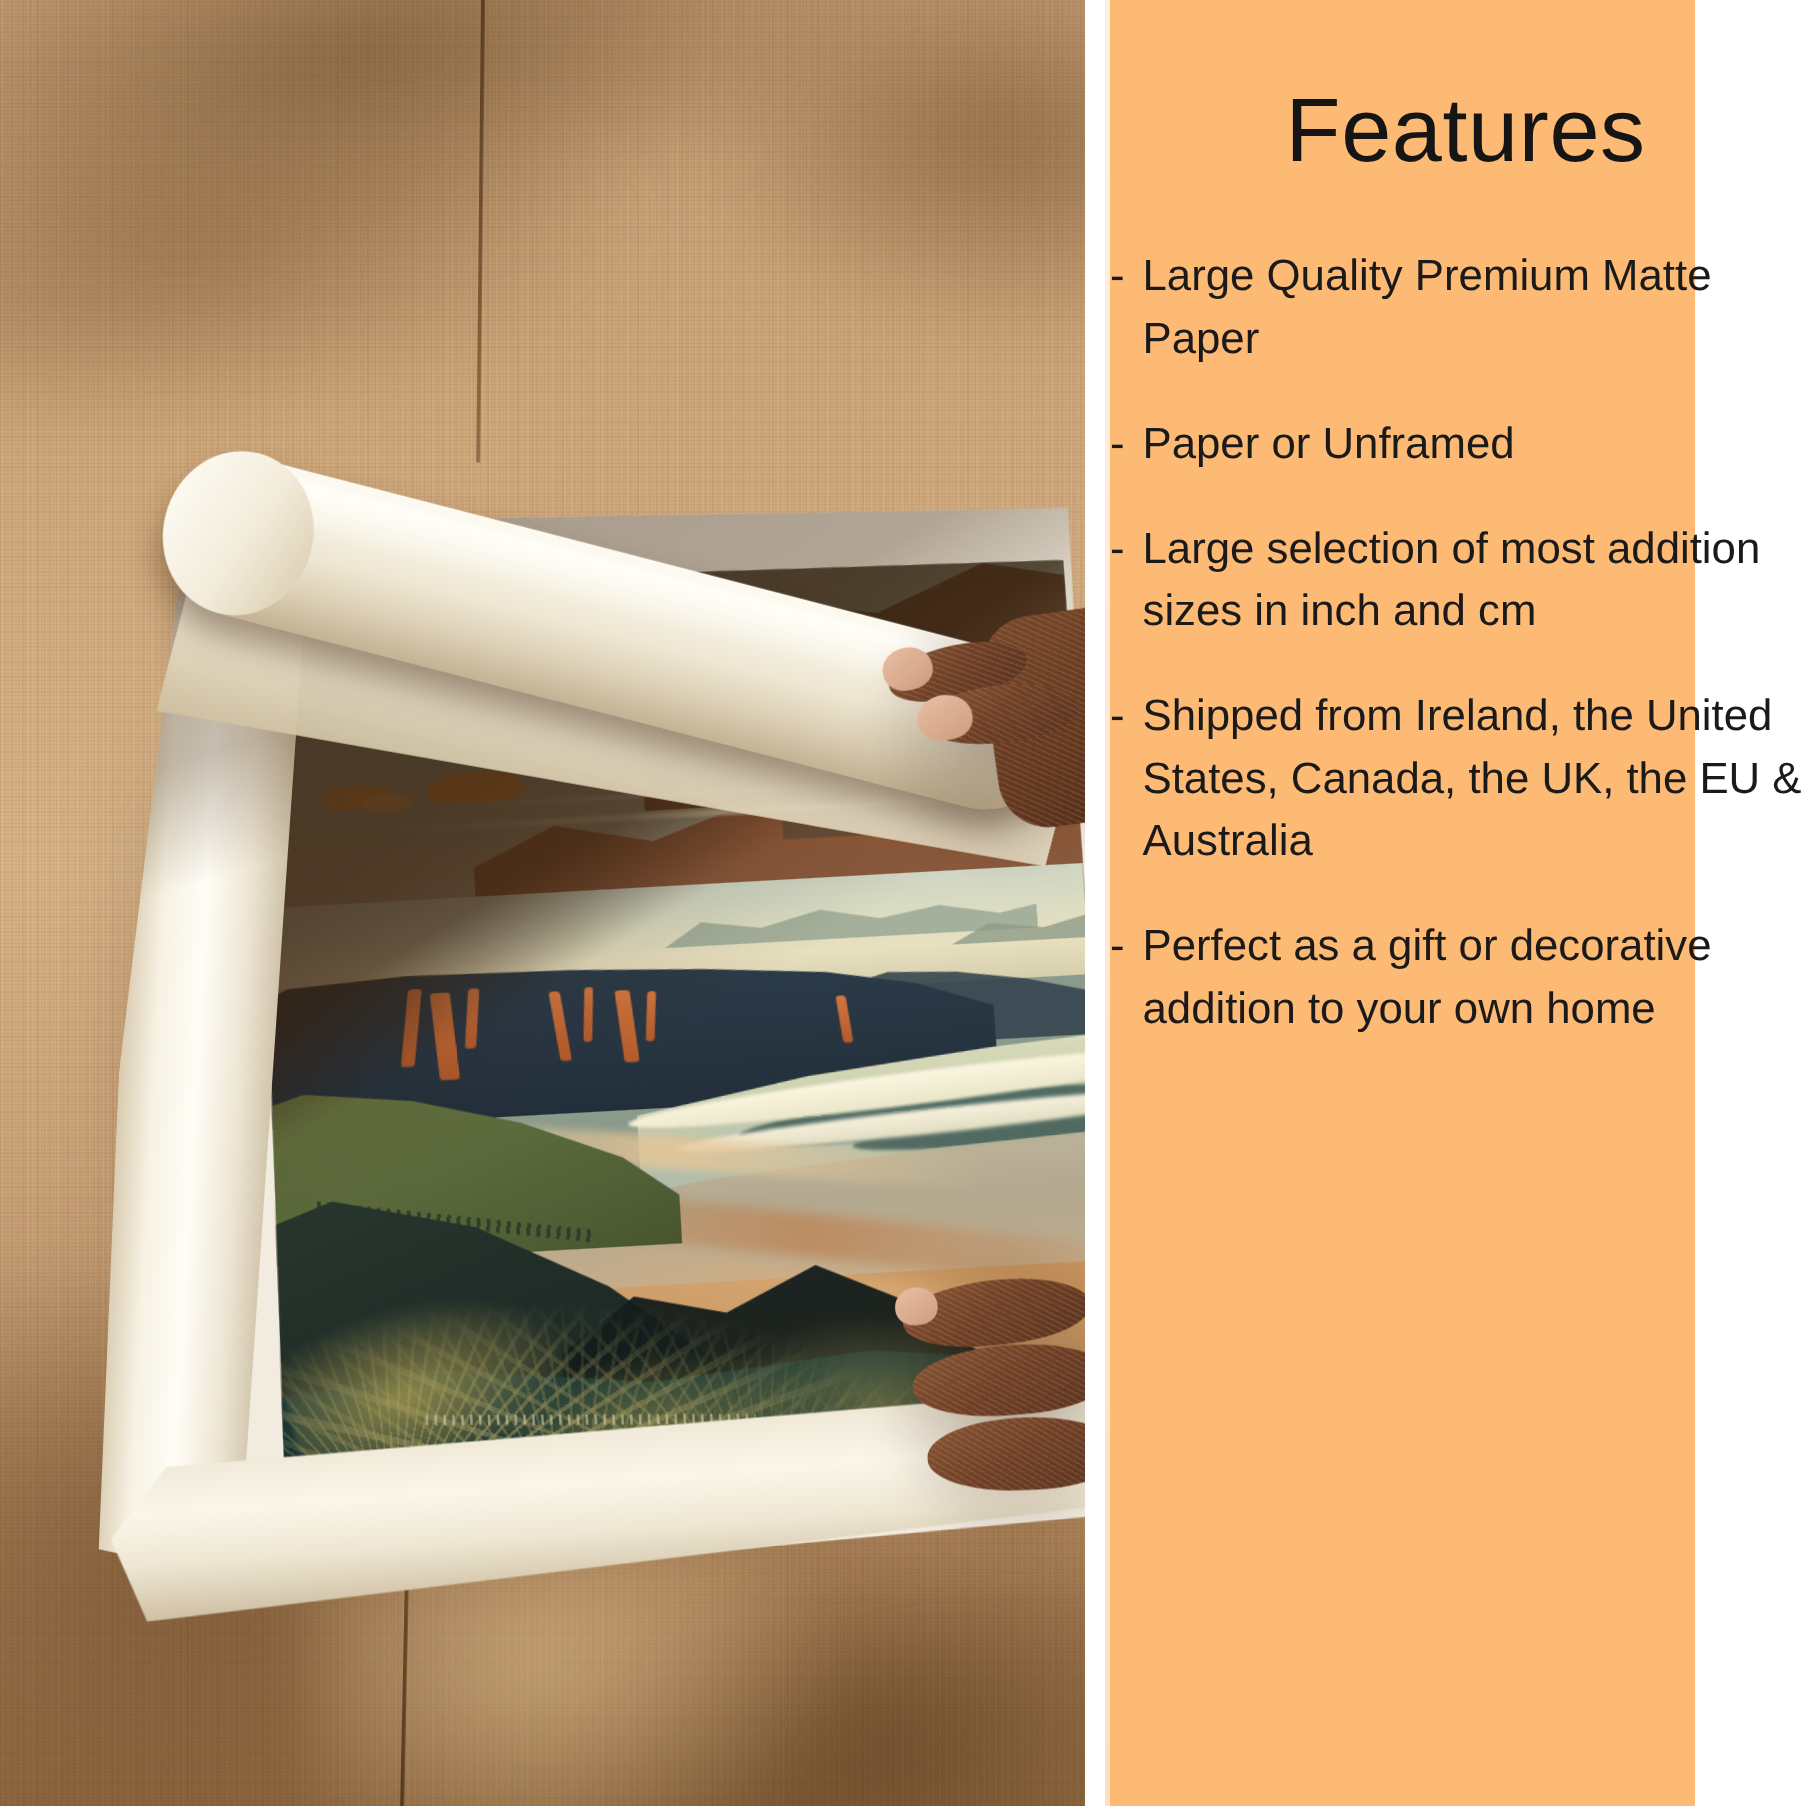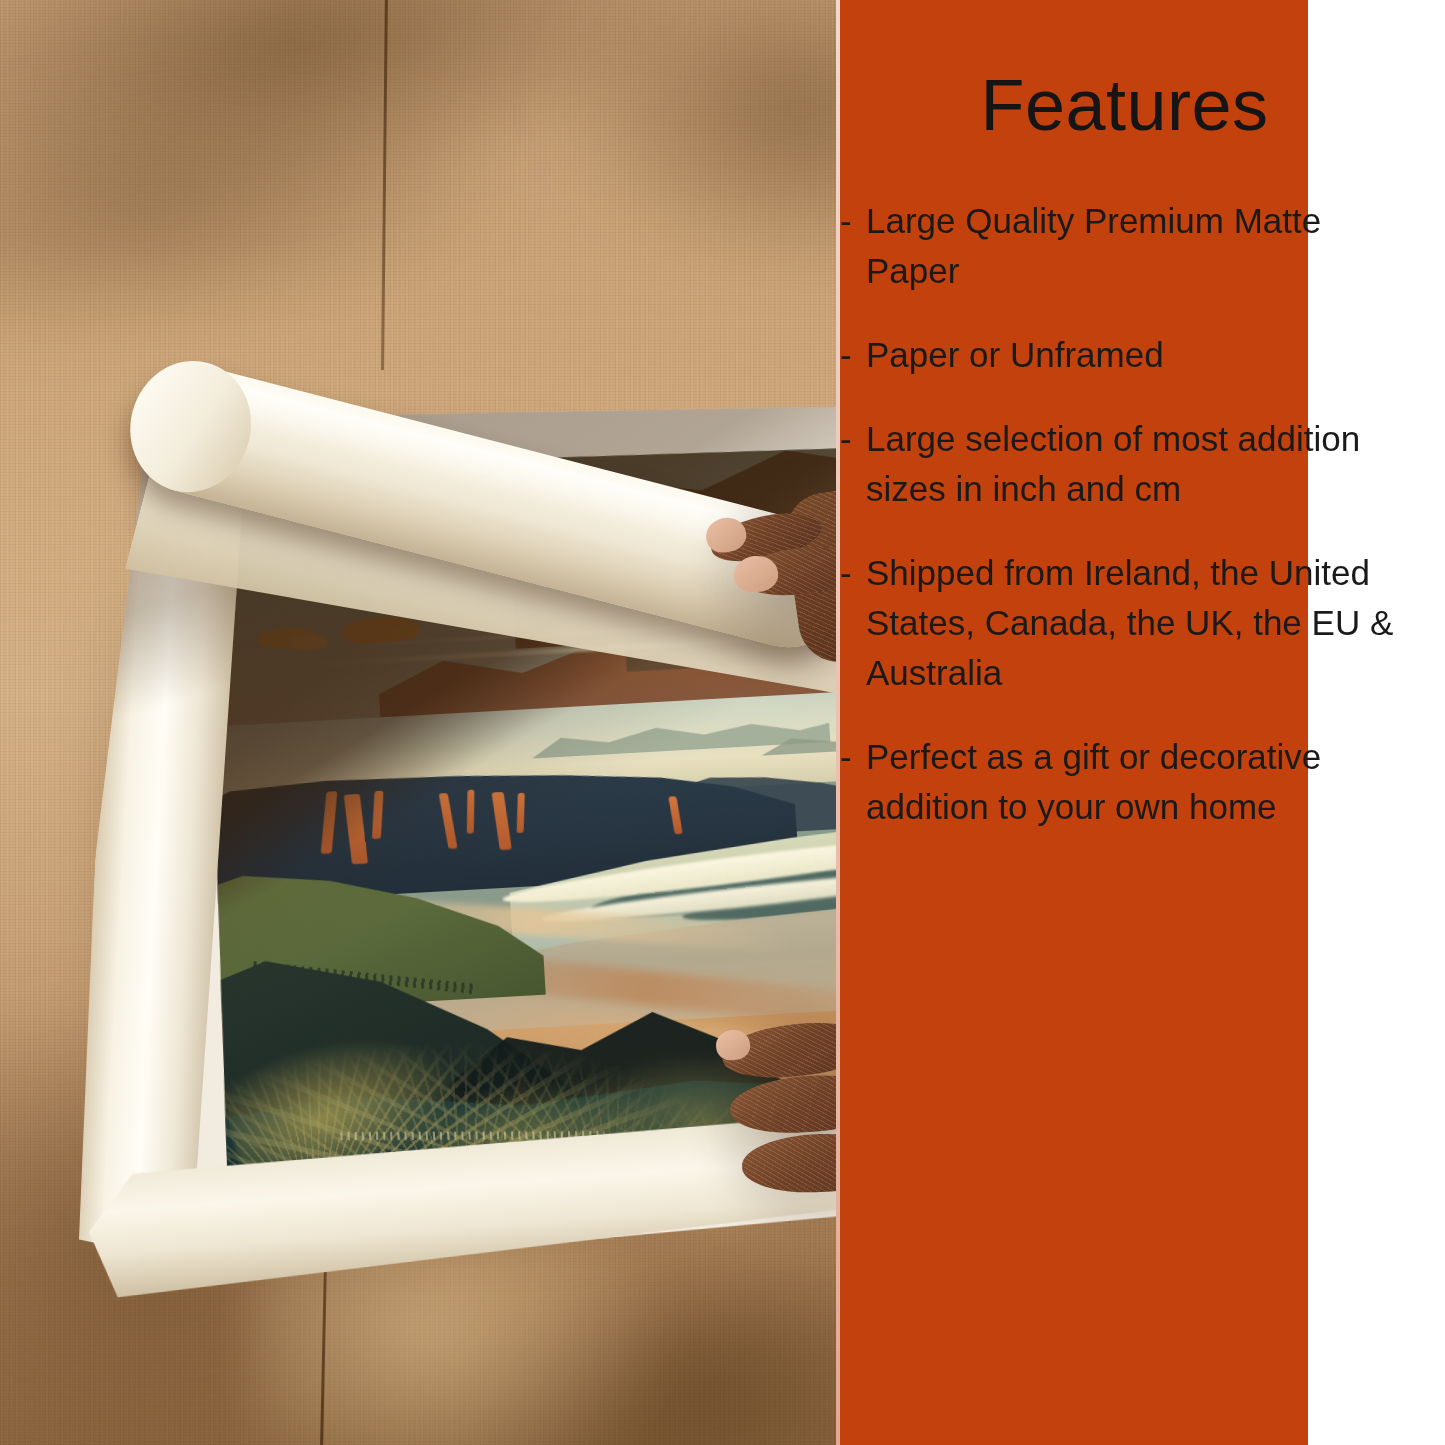--- a/index.html
+++ b/index.html
@@ -321,22 +321,22 @@
   .bf2{left:14px;top:76px;width:158px;height:56px;transform:rotate(-4deg);}
   .bf3{left:26px;top:134px;width:156px;height:58px;transform:rotate(-2deg);}
   .bnail{left:0px;top:30px;width:34px;height:30px;transform:rotate(-6deg);}
   .hand-shadow{position:absolute;left:690px;top:470px;width:230px;height:230px;
     background:radial-gradient(ellipse at 50% 50%, rgba(50,28,10,.38), rgba(50,28,10,0) 70%);filter:blur(12px);}
   .hand-shadow-b{position:absolute;left:700px;top:990px;width:220px;height:260px;
     background:radial-gradient(ellipse at 50% 50%, rgba(50,28,10,.34), rgba(50,28,10,0) 70%);filter:blur(12px);}
 
   
   #features{
-    position:absolute;left:836px;top:0;width:472px;height:1445px;
-    background:#c2410c;
+    position:absolute;left:884px;top:0;width:472px;height:1445px;
+    background:#fdba74;
   }
   .panel-edge{position:absolute;left:0;top:0;width:4px;height:1445px;
     background:linear-gradient(180deg,rgba(255,255,255,.8),rgba(255,255,255,.55));}
   .f-title{
     position:absolute;left:0;top:64px;width:577px;text-align:center;
     font-size:72px;font-weight:400;color:#151515;letter-spacing:.5px;
     font-family:"Liberation Sans",sans-serif;
   }
   .f-list{position:absolute;left:4px;top:196px;width:566px;}
   .f-item{

